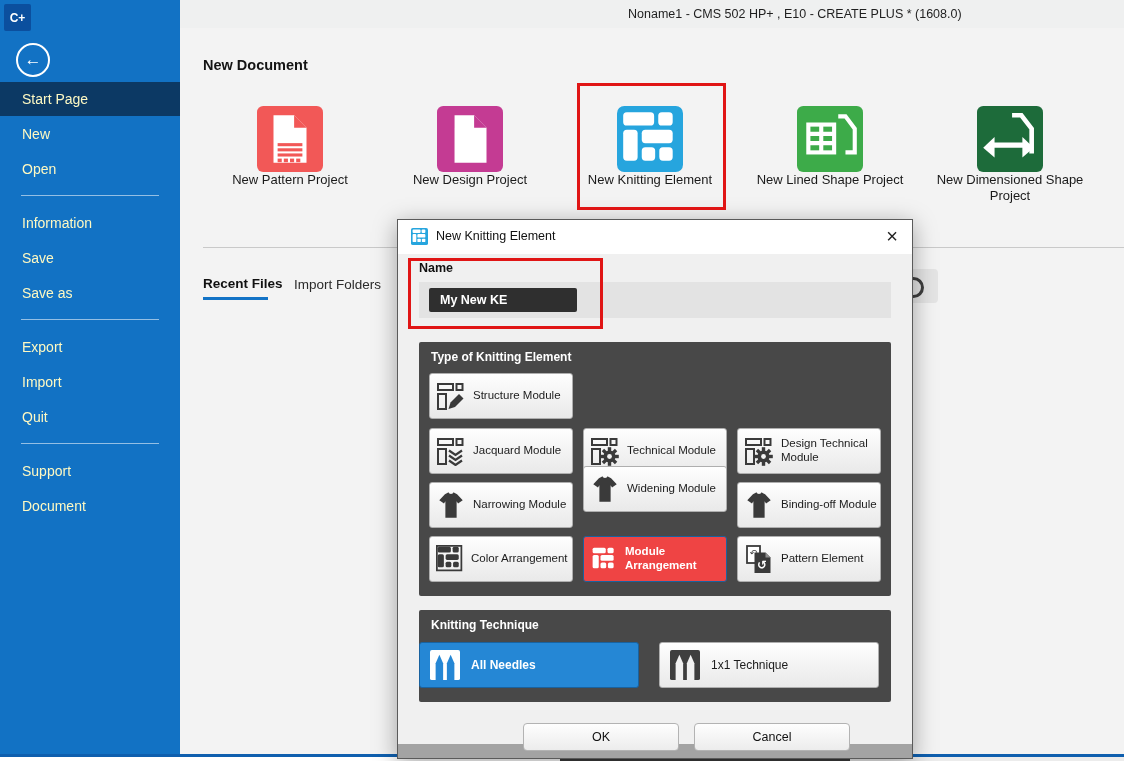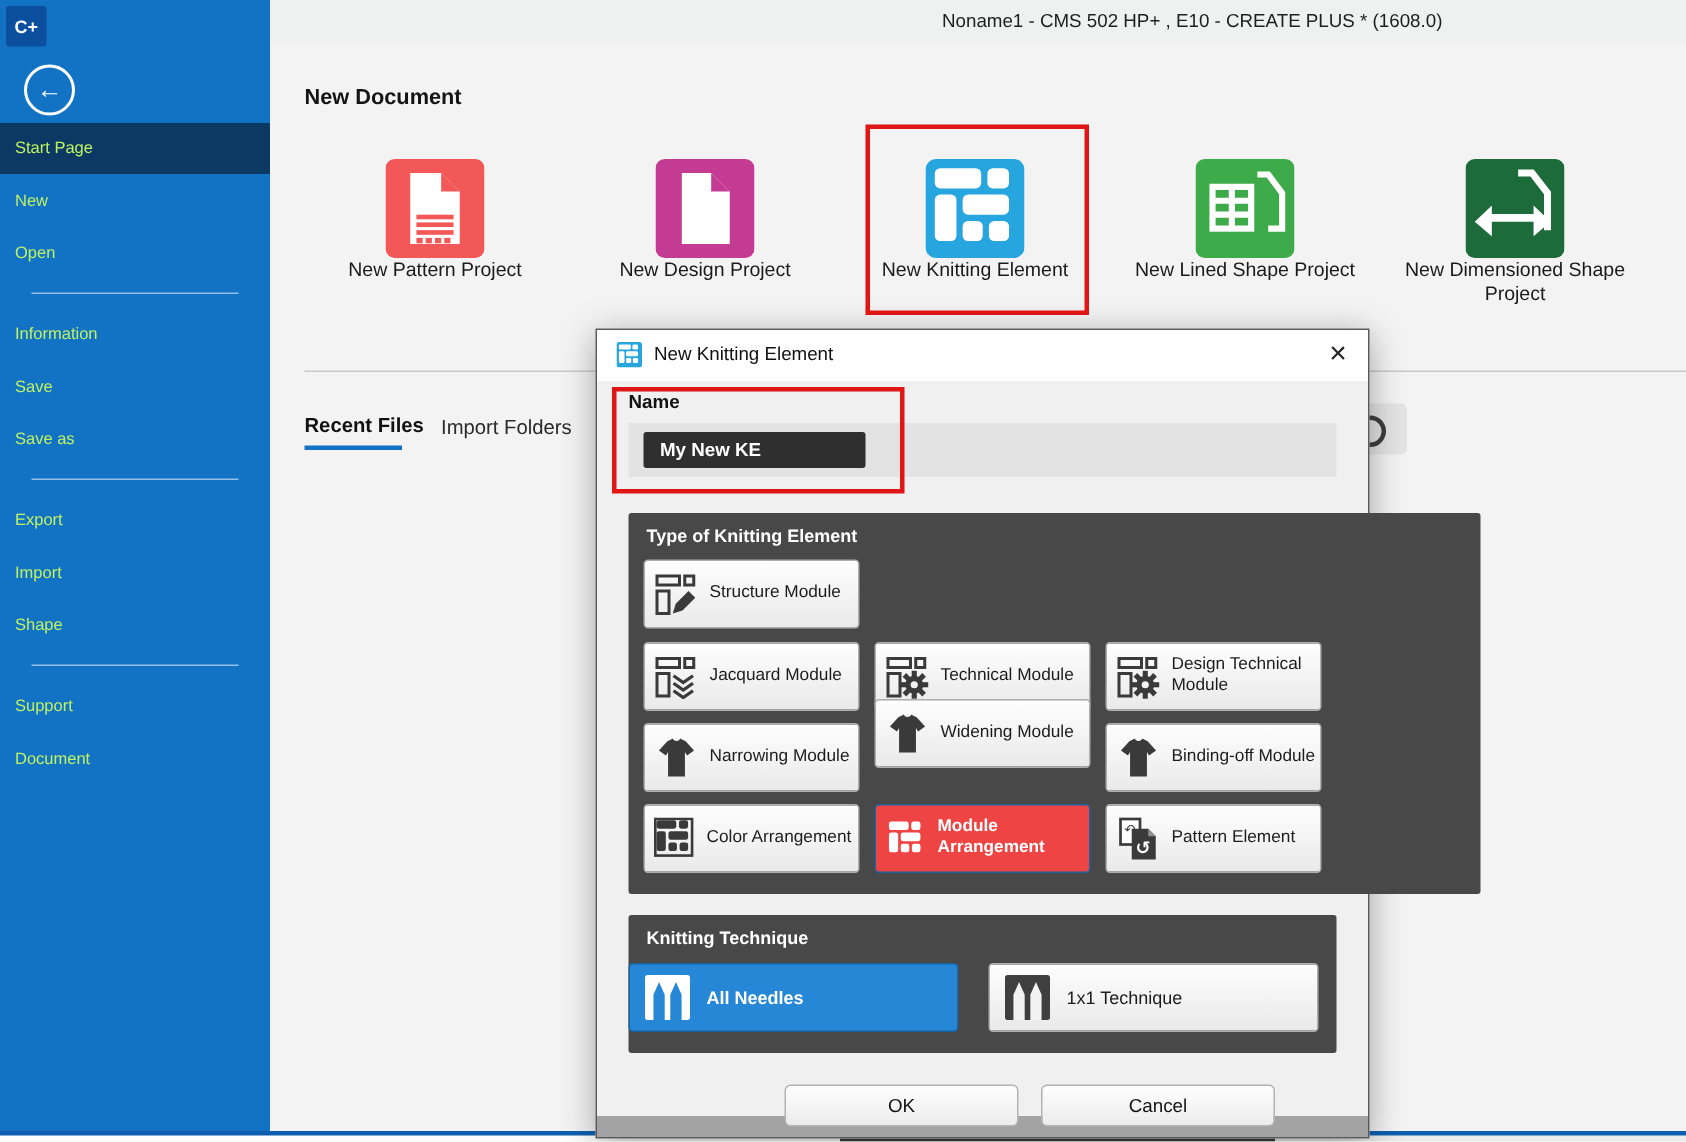--- a/index.html
+++ b/index.html
@@ -31,40 +31,40 @@
   .search-sliver{left:896px;top:269px;width:42px;height:34px;background:#e4e4e4;border-radius:4px;z-index:5;}
   .search-circle{left:903px;top:277px;width:15px;height:15px;border:3px solid #3f3f3f;border-radius:50%;z-index:5;}
 
   
   .sidebar{left:0;top:0;width:180px;height:754px;background:#1272c4;z-index:8;}
   .logo{left:4px;top:4px;width:27px;height:27px;background:#0b4f9e;border-radius:2px;
         color:#fff;font-size:12px;font-weight:bold;display:flex;align-items:center;justify-content:center;}
   .back-btn{left:16px;top:43px;width:30px;height:30px;border:2px solid #fff;border-radius:50%;
         color:#fff;font-size:17px;display:flex;align-items:center;justify-content:center;cursor:pointer;}
   .nav{left:0;top:82px;width:180px;}
-  .nav-item{height:35px;display:flex;align-items:center;padding-left:10px;
-        color:#bef264;font-size:11px;cursor:pointer;}
+  .nav-item{height:35px;display:flex;align-items:center;padding-left:22px;
+        color:#fef9c3;font-size:14px;cursor:pointer;}
   .nav-item.active{background:#0c3964;height:34px;}
   .nav-div{height:1px;background:rgba(255,255,255,.55);margin:9px 21px;}
 
   
   .dialog{left:397px;top:219px;width:514px;height:538px;background:#f0f0f0;
         border:1px solid #5a5a5a;box-shadow:0 5px 22px rgba(0,0,0,.35);z-index:10;}
   .d-title{left:0;top:0;width:100%;height:34px;background:#ffffff;}
   .d-title-icon{left:13px;top:8px;}
   .d-title-text{left:38px;top:9px;font-size:12.5px;color:#111;}
   .d-close{right:8px;top:3px;width:24px;height:26px;font-size:20px;color:#222;
         display:flex;align-items:center;justify-content:center;cursor:pointer;}
   .name-label{left:21px;top:41px;font-size:12.5px;font-weight:bold;color:#121212;}
   .name-input{left:21px;top:62px;width:472px;height:36px;background:#e3e3e3;cursor:text;}
   .name-chip{left:10px;top:6px;width:148px;height:24px;background:#2f2f2f;border-radius:2px;}
   .name-chip span{display:block;padding-left:11px;line-height:24px;font-size:12.5px;font-weight:bold;color:#fff;}
 
   .panel{background:#484848;border-radius:2px;}
-  .panel-type{left:21px;top:122px;width:568px;height:254px;}
+  .panel-type{left:21px;top:122px;width:472px;height:254px;}
   .panel-tech{left:21px;top:390px;width:472px;height:92px;}
   .p-head{left:12px;top:8px;font-size:12px;font-weight:bold;color:#fff;}
 
   .tbtn{width:144px;height:46px;background:linear-gradient(#fefefe,#e9e9e9);
         border:1px solid #aeaeae;border-radius:3px;box-sizing:border-box;
         display:flex;align-items:center;padding-left:6px;cursor:pointer;}
   .tbtn .lbl{margin-left:7px;font-size:11.5px;line-height:1.18;color:#1c1c1c;text-align:left;}
   .tbtn.sel{background:#ef4444;border-color:#19629f;}
   .tbtn.sel .lbl{color:#fff;font-weight:bold;}
   .tbtn svg{flex:none;}
@@ -209,21 +209,21 @@
     <div class="nav-item active">Start Page</div>
     <div class="nav-item">New</div>
     <div class="nav-item">Open</div>
     <div class="nav-div"></div>
     <div class="nav-item">Information</div>
     <div class="nav-item">Save</div>
     <div class="nav-item">Save as</div>
     <div class="nav-div"></div>
     <div class="nav-item">Export</div>
     <div class="nav-item">Import</div>
-    <div class="nav-item">Shape</div>
+    <div class="nav-item">Quit</div>
     <div class="nav-div"></div>
     <div class="nav-item">Support</div>
     <div class="nav-item">Document</div>
   </div>
 </div>
 
 <div class="abs dialog">
   <div class="abs d-title"></div>
   <svg class="abs d-title-icon" width="17" height="17" viewBox="0 0 64 64">
     <rect width="64" height="64" rx="7" fill="#26a5de"></rect>

